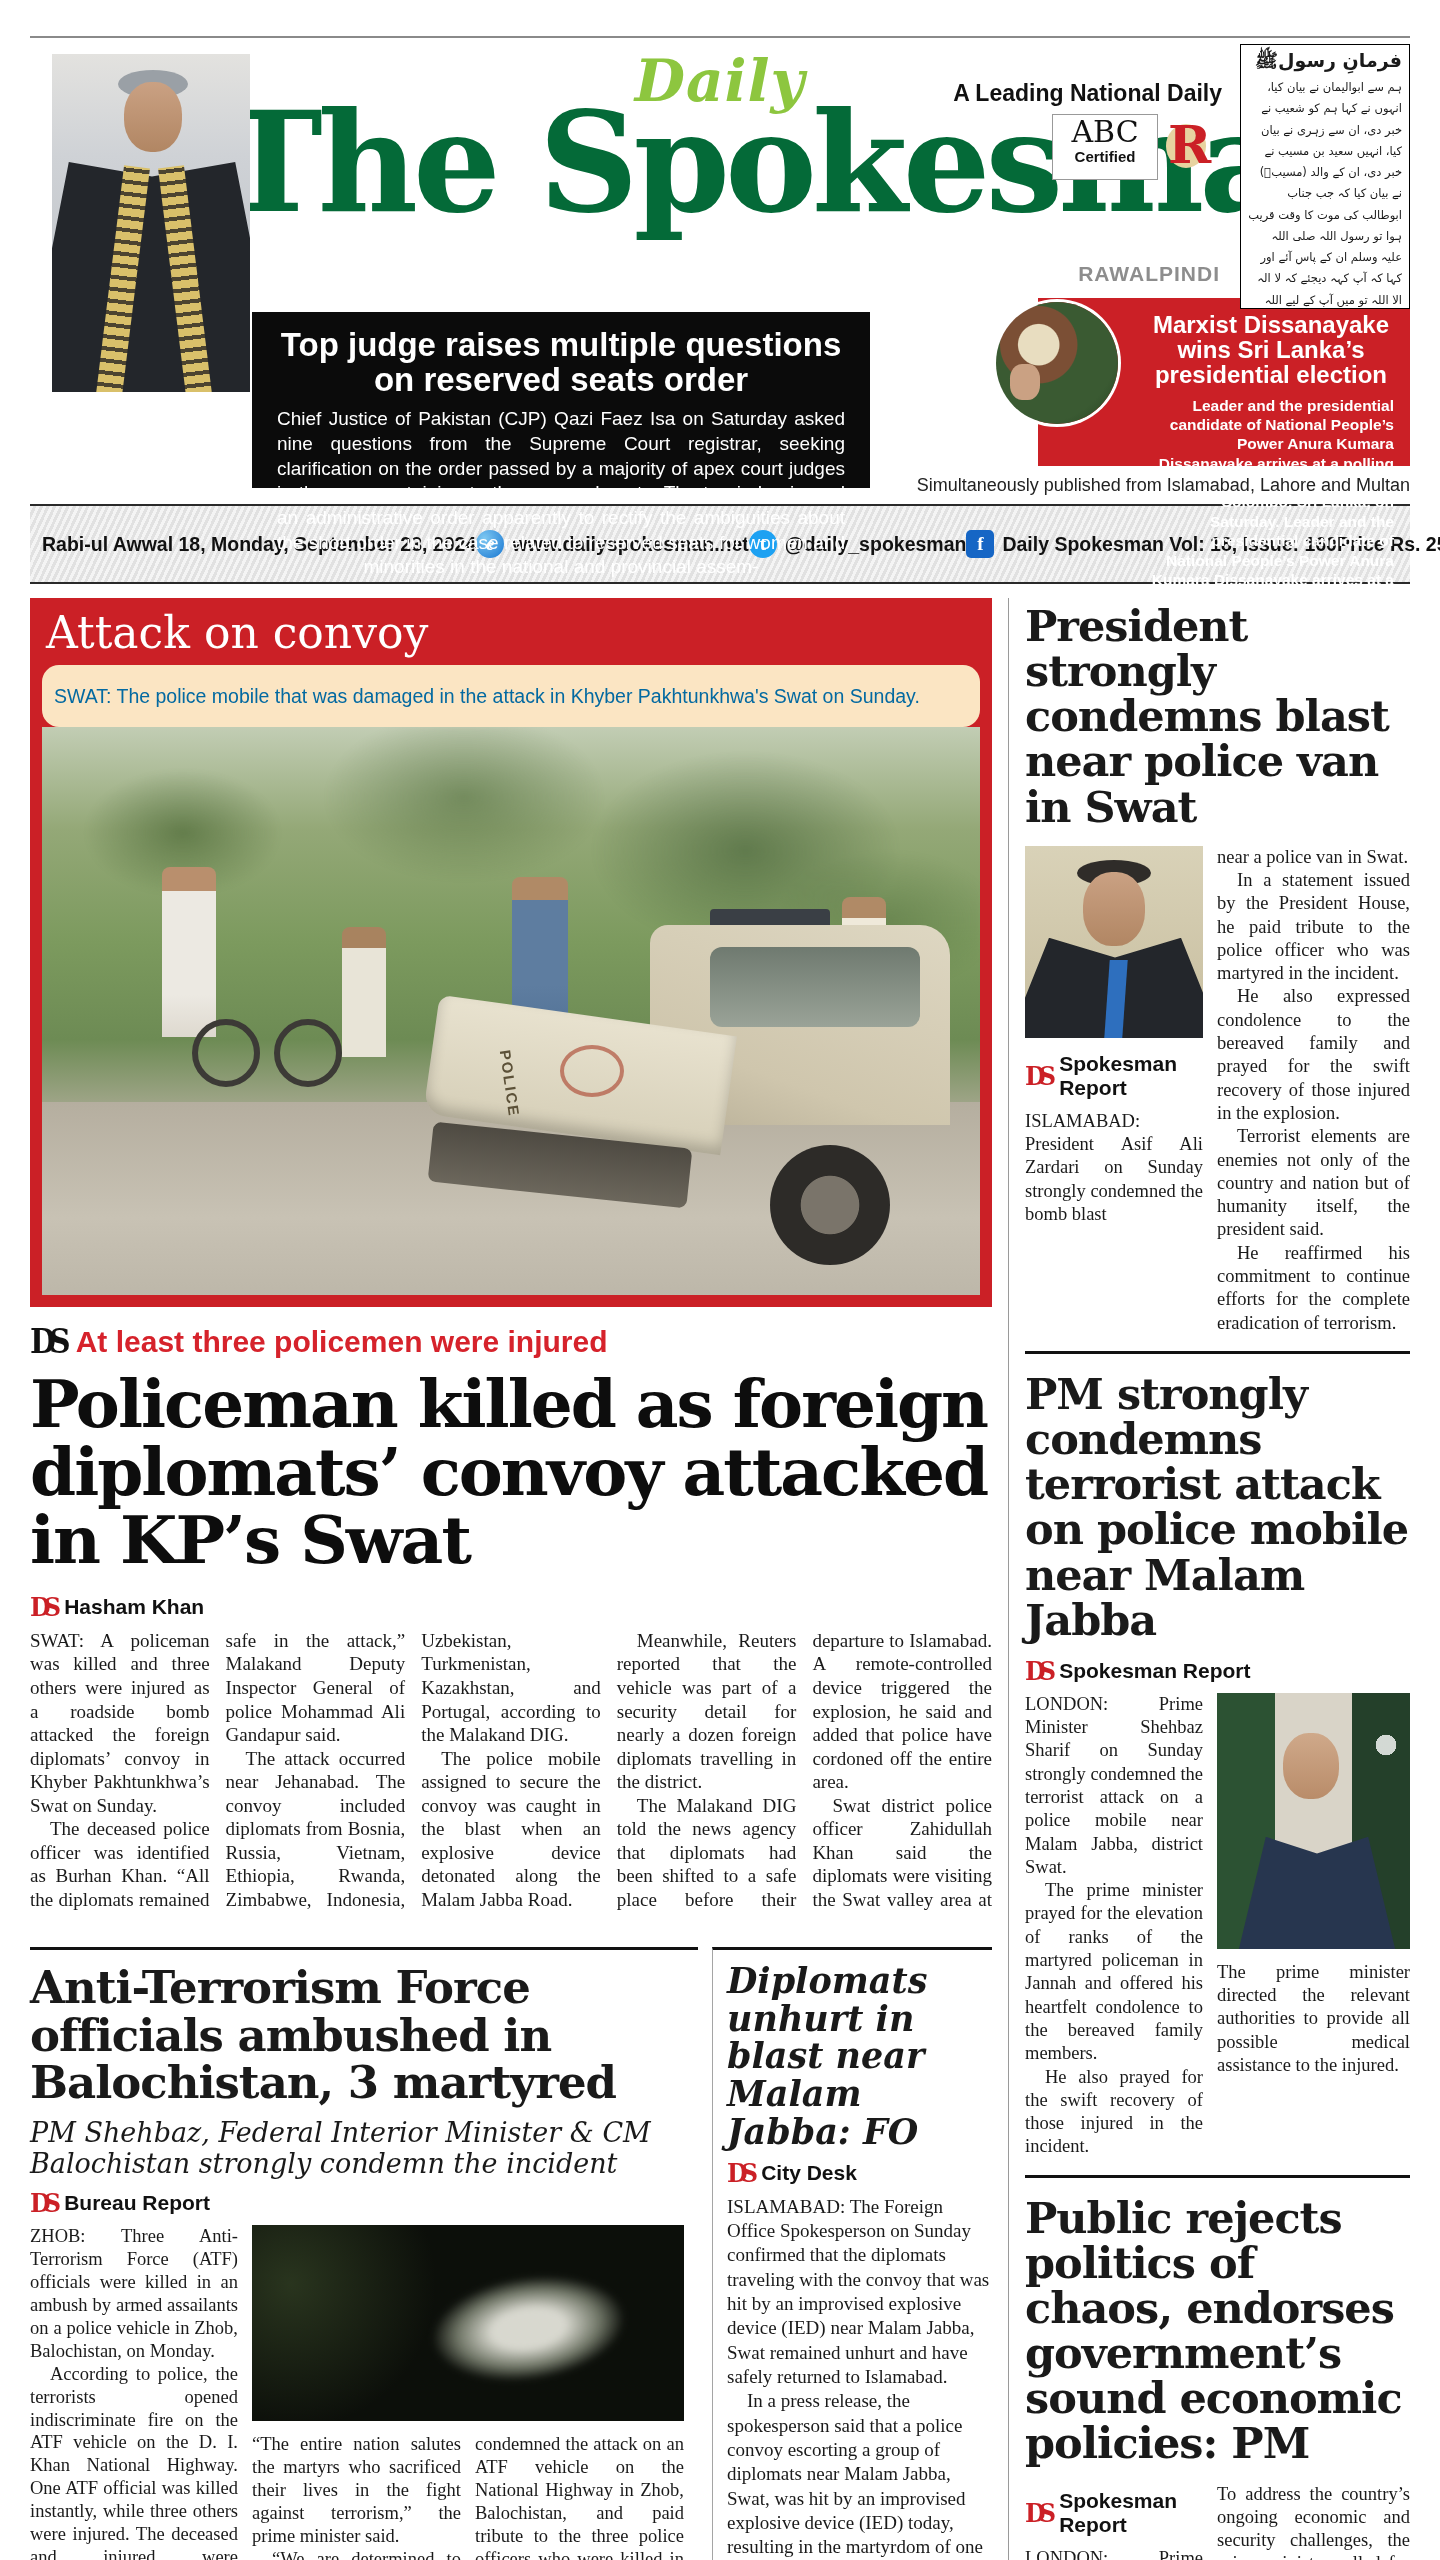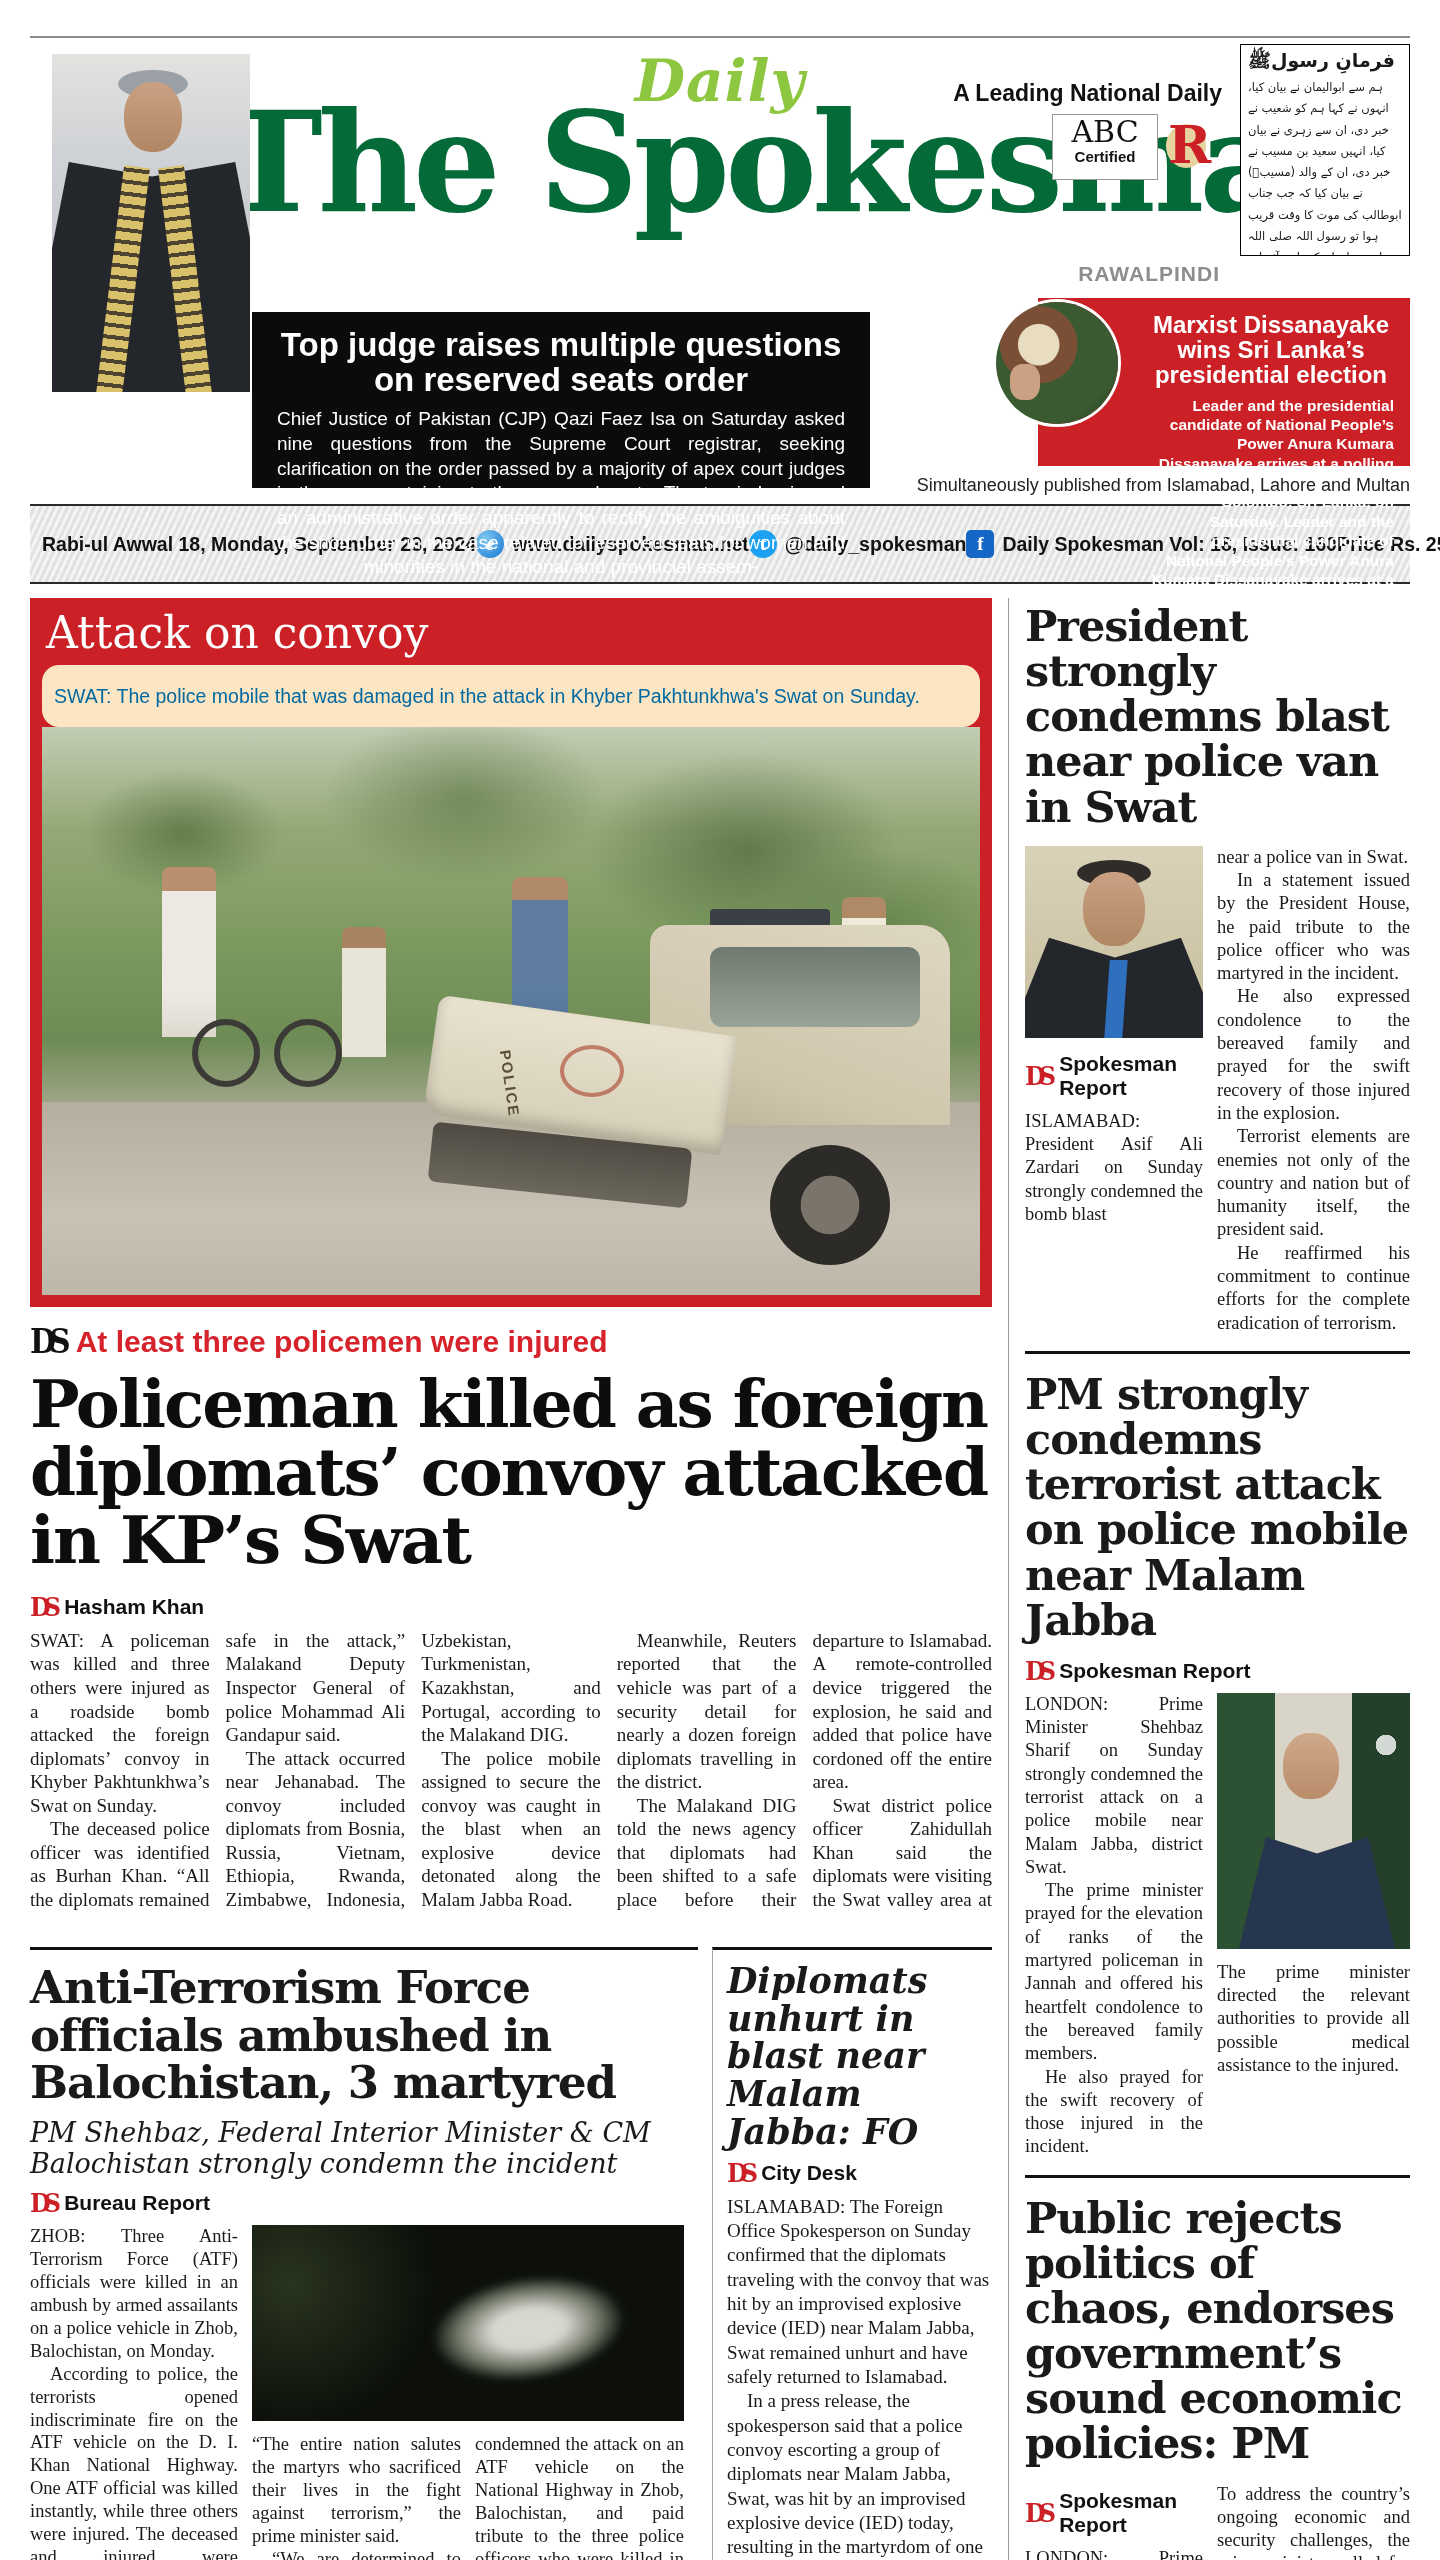--- a/index.html
+++ b/index.html
@@ -26,22 +26,22 @@
      letter-spacing:-5px;margin-top:-10px;white-space:nowrap;}
   .tagline{position:absolute;right:188px;top:42px;font-weight:bold;font-size:23px;color:#111;}
   .abc-logo{position:absolute;right:252px;top:76px;width:104px;height:64px;border:1px solid #999;
      background:#fff;text-align:center;z-index:4;}
   .abc-big{font-family:"DejaVu Serif",serif;font-size:30px;line-height:1.1;color:#111;}
   .abc-small{font-family:"Liberation Sans",sans-serif;font-weight:bold;font-size:15px;color:#111;}
   .aprrs{position:absolute;right:198px;top:82px;width:52px;height:56px;z-index:4;}
   .aprrs .gear{position:absolute;left:6px;top:4px;width:40px;height:44px;border-radius:50%;background:#e7d3a0;}
   .aprrs .r{position:absolute;left:8px;top:-6px;font:900 52px "DejaVu Serif",serif;color:#cb2026;}
   .rawalpindi{position:absolute;right:190px;bottom:4px;font-weight:bold;font-size:21px;color:#8d8d8d;letter-spacing:1px;}
-  .urdu-box{position:absolute;right:0;top:6px;width:170px;height:212px;border:1px solid #000;background:#fff;
-     padding:4px 7px;box-sizing:border-box;direction:rtl;text-align:left;z-index:4;overflow:hidden;}
+  .urdu-box{position:absolute;right:0;top:6px;width:170px;height:265px;border:1px solid #000;background:#fff;
+     padding:4px 7px;box-sizing:border-box;direction:rtl;text-align:right;z-index:4;overflow:hidden;}
   .urdu-head{font-weight:bold;font-size:19px;font-family:"DejaVu Sans",sans-serif;}
   .urdu-body{font-size:11.5px;line-height:1.85;font-family:"DejaVu Sans",sans-serif;}
 
   
   .banners{position:relative;margin:8px 30px 0;height:198px;}
   .black-box{position:absolute;left:222px;top:14px;width:618px;height:176px;background:#0b0b0b;color:#fff;
      padding:16px 24px;box-sizing:border-box;}
   .black-box h2{margin:0;font:bold 33px/1.05 "Liberation Sans",sans-serif;text-align:center;}
   .black-box p{margin:10px 1px 0;font:19px/1.3 "Liberation Sans",sans-serif;text-align:justify;text-align-last:center;}
   .sl-circle{position:absolute;left:966px;top:4px;width:122px;height:122px;border-radius:50%;z-index:3;

